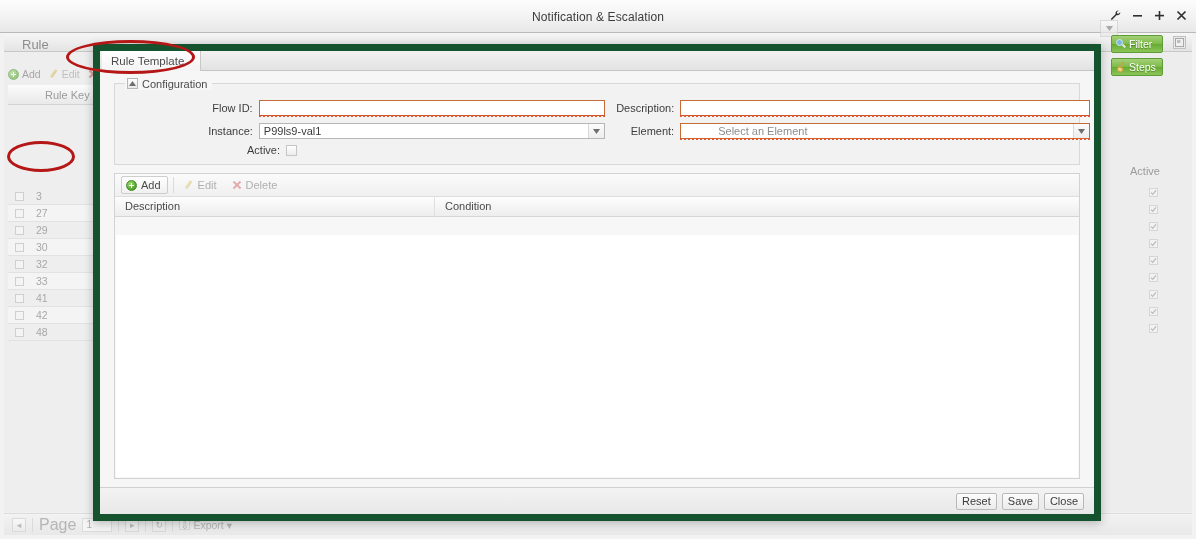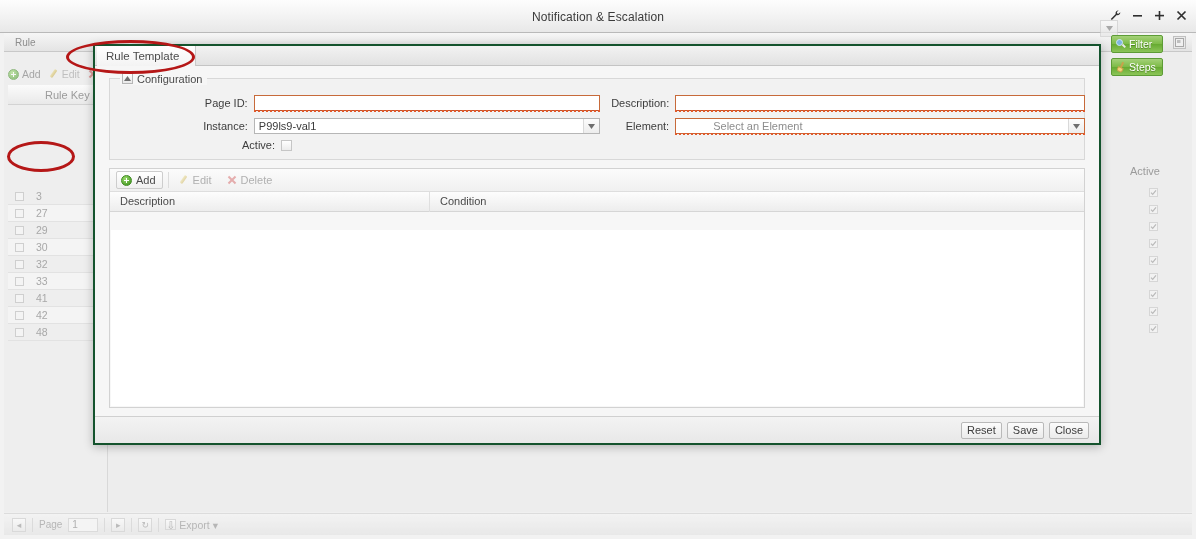--- a/index.html
+++ b/index.html
@@ -78,22 +78,22 @@
     position: absolute;
     left: 4px; top: 33px;
     width: 1188px;
     height: 19px;
     background: linear-gradient(to bottom, #f6f6f6, #e4e4e4);
     border-bottom: 1px solid #c8c8c8;
     box-sizing: border-box;
   }
   .rule-tab-label {
     position: absolute;
-    left: 11px; top: 4px;
-    font-size: 10px;
+    left: 18px; top: 4px;
+    font-size: 13px;
     color: #8d8d8d;
     text-align: right;
   }
   .rule-tab-corner-icon {
     position: absolute;
     right: 6px; top: 3px;
     width: 13px; height: 13px;
     border: 1px solid #c0c0c0;
     background: #e9e9e9;
     box-sizing: border-box;
@@ -323,21 +323,21 @@
     background: linear-gradient(to bottom,#f4f4f4,#e6e6e6);
     border-top: 1px solid #d6d6d6;
     box-sizing: border-box;
     display: flex;
     align-items: center;
     gap: 6px;
     padding-left: 8px;
     opacity: .75;
   }
   .sb-sep { width:1px; height:14px; background:#d4d4d4; }
-  .sb-txt { font-size: 10px; color: #a3a3a3; }
+  .sb-txt { font-size: 16px; color: #a3a3a3; }
   .sb-input {
     width: 30px; height: 14px;
     border: 1px solid #d5d5d5;
     background: #f6f6f6;
     font-size: 10px;
     color: #9a9a9a;
     box-sizing: border-box;
     padding-left: 3px;
     line-height: 12px;
   }
@@ -358,23 +358,23 @@
     background:linear-gradient(to bottom,#fcfcfc,#ebebeb);
     display:flex;align-items:center;justify-content:center;
     box-sizing:border-box;
   }
 
   
   .dialog {
     position: absolute;
     left: 93px; top: 44px;
     width: 1008px;
-    height: 401px;
+    height: 477px;
     background: #f4f4f4;
-    border: 2px solid #14532d;
+    border: 7px solid #14532d;
     box-shadow: 0 2px 9px rgba(0,0,0,.25);
     box-sizing: border-box;
   }
   .dialog-tabstrip {
     position: absolute;
     left: 0; top: 0;
     width: 100%;
     height: 20px;
     background: linear-gradient(to bottom,#f2f2f2,#e2e2e2);
     border-bottom: 1px solid #c4c4c4;
@@ -830,21 +830,21 @@
         <div class="fieldset-legend">
           <span class="collapse-toggle">
             <svg width="7" height="5" viewBox="0 0 7 5">
                 <path d="M0 5h7L3.5 0z" fill="#6e6e6e"></path>
               </svg>
           </span>
           <span>Configuration</span>
         </div>
 
         <div class="form-row" style="left:0; top:16px; width:490px;">
-          <span class="form-label" style="width:165px;">Page ID:</span>
+          <span class="form-label" style="width:165px;">Flow ID:</span>
           <span class="txt-input required" style="width:414px;"></span>
         </div>
 
         <div class="form-row" style="left:485px; top:16px; width:490px;">
           <span class="form-label" style="width:75px;">Description:</span>
           <span class="txt-input required" style="width:414px;"></span>
         </div>
 
         <div class="form-row" style="left:0; top:39px; width:490px;">
           <span class="form-label" style="width:165px;">Instance:</span>

